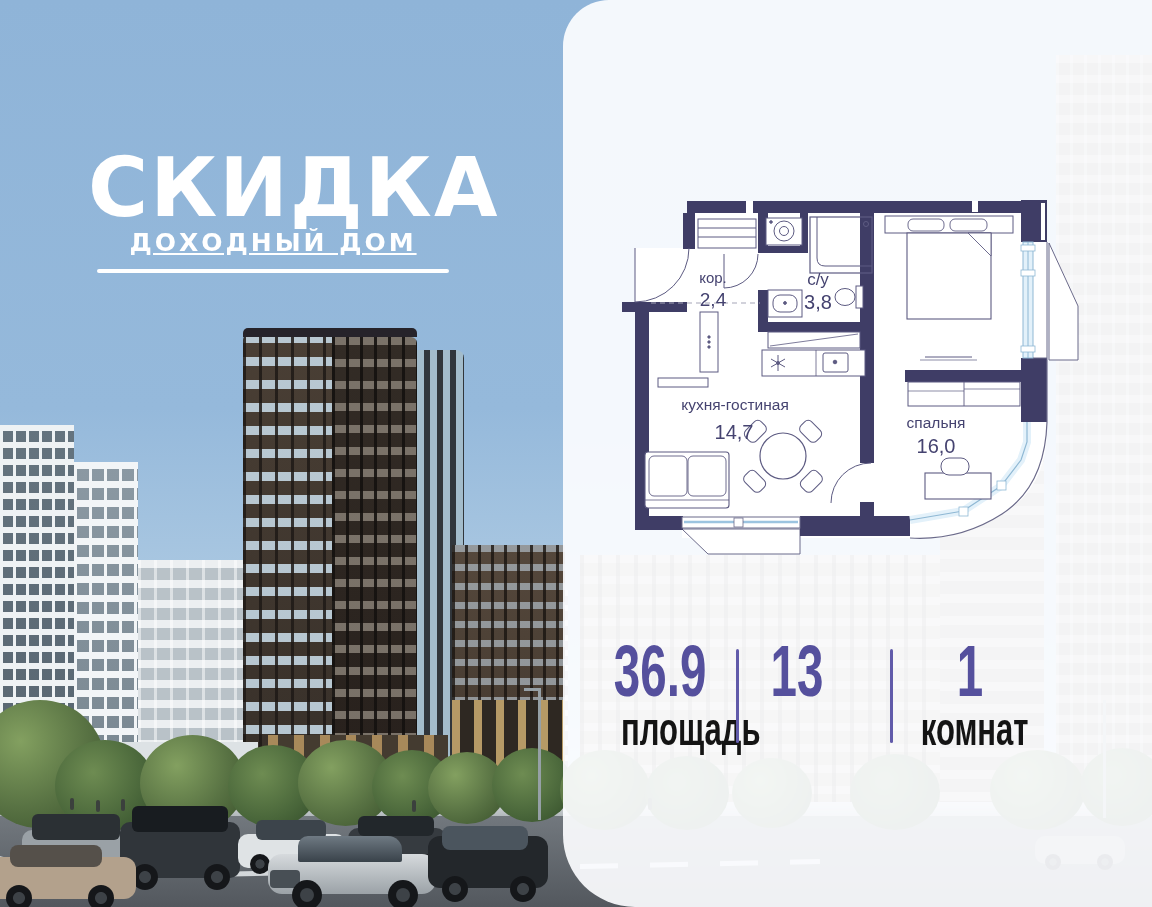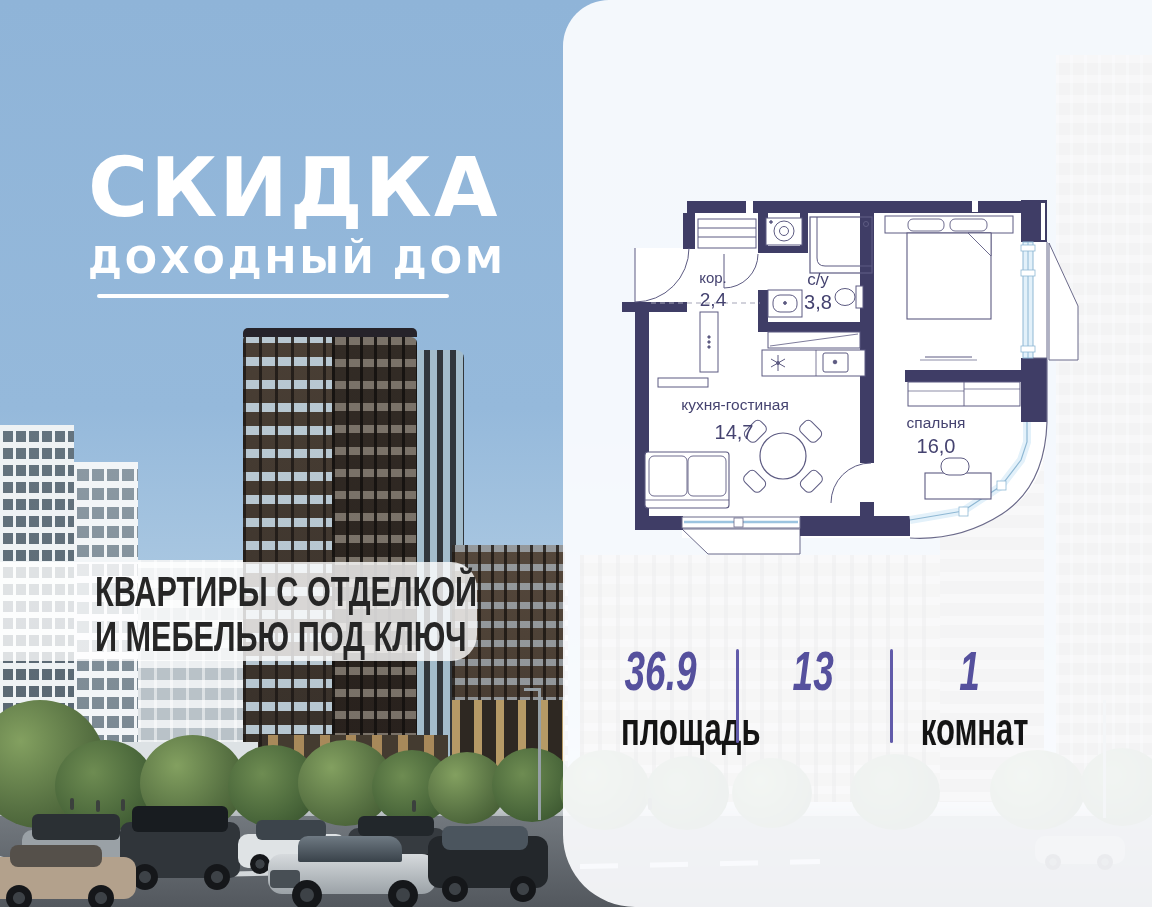--- a/index.html
+++ b/index.html
@@ -65,36 +65,36 @@
   .cb{position:absolute;border-radius:10px;}
   .cg{position:absolute;border-radius:6px;}
   .cw{position:absolute;border-radius:50%;background:radial-gradient(circle,#3d4247 30%,#15171a 35% 100%);}
   
   #card{left:563px;top:0;width:589px;height:907px;border-radius:46px 0 0 72px;
         background:rgba(252,253,255,0.925);}
   
   #logo{left:88px;top:148px;width:370px;text-align:center;color:#ffffff;
         font-family:"DejaVu Sans","Liberation Sans",sans-serif;}
   #logo .t1{font-size:82px;font-weight:700;letter-spacing:2px;line-height:80px;white-space:nowrap;}
-  #logo .t2{font-size:38px;font-weight:700;letter-spacing:3px;margin-top:10px;white-space:nowrap;}
+  #logo .t2{font-size:25px;font-weight:700;letter-spacing:3px;white-space:nowrap;text-decoration:underline;}
   #logo .ul{width:352px;height:4px;background:#ffffff;margin:12px auto 0;border-radius:2px;}
   
   #promoBand{left:0;top:562px;width:477px;height:99px;border-radius:0 26px 26px 0;
              background:rgba(255,255,255,0.80);}
   #promoBand .tx{position:absolute;left:95px;top:7px;color:#262626;font-weight:700;
                  font-size:42px;line-height:45px;white-space:nowrap;
                  transform:scaleX(0.73);transform-origin:left top;}
   #goldBand{left:0;top:676px;width:297px;height:70px;border-radius:0 22px 22px 0;
             background:rgba(178,140,73,0.90);}
   #goldBand .tx{position:absolute;left:95px;top:0;color:#ffffff;font-weight:700;
                 font-size:47px;line-height:70px;white-space:nowrap;
                 transform:scaleX(0.68);transform-origin:left top;}
   
   .stat{position:absolute;text-align:center;}
-  .stat .num{font-size:56px;line-height:62px;font-weight:700;color:#55509d;white-space:nowrap;font-style:italic;}
+  .stat .num{font-size:72px;line-height:62px;font-weight:700;color:#55509d;white-space:nowrap;}
   .stat .lbl{font-size:47px;line-height:40px;font-weight:700;color:#141414;margin-top:7px;white-space:nowrap;}
   .cx{display:inline-block;transform:scaleX(0.66);transform-origin:center;}
   .vdiv{position:absolute;width:3px;height:94px;background:#615baa;border-radius:2px;}
   
   #plan{left:620px;top:190px;}
   #plan text{font-family:"Liberation Sans",sans-serif;fill:#454370;text-anchor:middle;}
 </style>
 </head>
 <body>
 
@@ -200,26 +200,20 @@
   </div>
 
   <div class="abs" id="card"></div>
 
   <div class="abs" id="logo">
     <div class="t1">СКИДКА</div>
     <div class="t2">ДОХОДНЫЙ ДОМ</div>
     <div class="ul"></div>
   </div>
 
-  <div class="abs" id="promoBand">
-    <div class="tx">
-      <div>КВАРТИРЫ С ОТДЕЛКОЙ</div>
-      <div>И МЕБЕЛЬЮ ПОД КЛЮЧ</div>
-    </div>
-  </div>
 
 
   <svg class="abs" id="plan" width="488" height="368" viewBox="0 0 488 368">
 
     <path d="M67,11 H427 V240 Q427,300 378,327 Q335,352 288,348 L62,348 L62,340 L15,340 L15,122 L2,122 L2,112 L15,112 L15,58 L67,58 Z" fill="#ffffff"></path>
 
     <path d="M429,53 L458,116 L458,170 L429,170 Z" fill="#ffffff" stroke="#6b6a8a" stroke-width="1"></path>
     <path d="M62,339 L180,339 L180,364 L88,364 Z" fill="#ffffff" stroke="#6b6a8a" stroke-width="1"></path>
 
     <g fill="#3f3d66">
@@ -339,21 +333,21 @@
       <text x="316" y="238" font-size="15.5">спальня</text>
       <text x="316" y="263" font-size="20">16,0</text>
     </g>
   </svg>
 
   <div class="stat" style="left:585px;top:640px;width:150px;">
     <div class="num"><span class="cx">36.9</span></div>
     <div class="lbl"><span class="cx">площадь</span></div>
   </div>
   <div class="vdiv" style="left:736px;top:649px;"></div>
-  <div class="stat" style="left:740px;top:640px;width:146px;">
+  <div class="stat" style="left:724px;top:640px;width:146px;">
     <div class="num"><span class="cx">13</span></div>
   </div>
   <div class="vdiv" style="left:890px;top:649px;"></div>
   <div class="stat" style="left:893px;top:640px;width:154px;">
     <div class="num"><span class="cx">1</span></div>
     <div class="lbl"><span class="cx">комнат</span></div>
   </div>
 
 </div>
 

